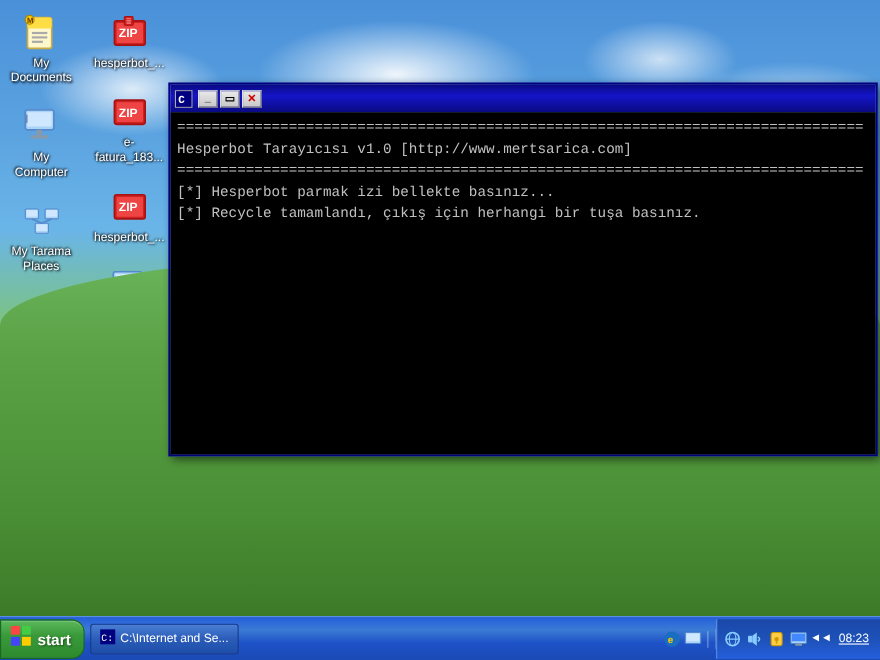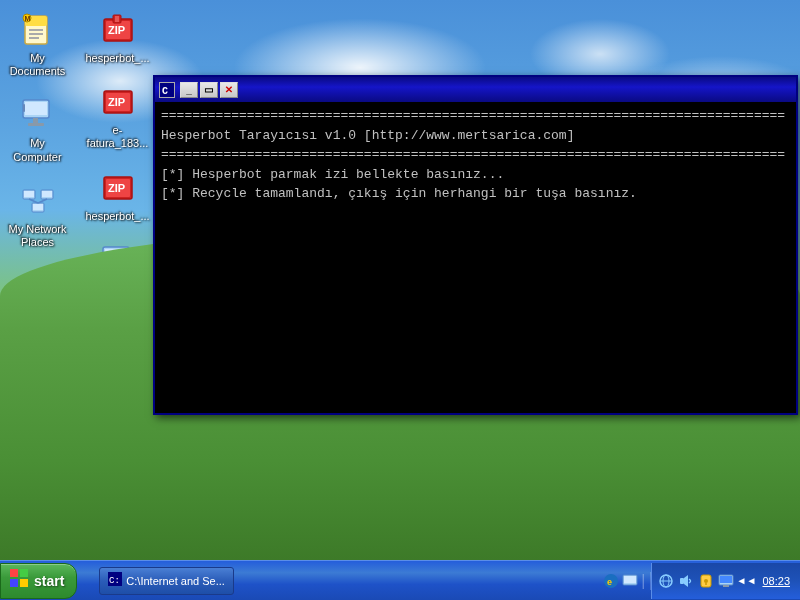--- a/index.html
+++ b/index.html
@@ -174,21 +174,21 @@
       border: 1px solid #1a6a1a;
       border-radius: 0 12px 12px 0;
       padding: 0 12px 0 8px;
       display: flex;
       align-items: center;
       gap: 5px;
       cursor: pointer;
       color: white;
       font-size: 14px;
       font-weight: bold;
-      margin-right: 22px;
+      margin-right: 5px;
       box-shadow: inset 0 1px 0 rgba(255,255,255,0.3);
       text-shadow: 1px 1px 2px rgba(0,0,0,0.5);
     }
 
     .start-logo {
       font-size: 18px;
     }
 
     .taskbar-btn {
       height: 28px;
@@ -300,21 +300,21 @@
           <rect x="4" y="8" width="12" height="9" rx="1" fill="#aad4f5" stroke="#5588cc" stroke-width="1"></rect>
           <rect x="5" y="9" width="10" height="6" fill="#d0e8ff"></rect>
           <rect x="22" y="8" width="12" height="9" rx="1" fill="#aad4f5" stroke="#5588cc" stroke-width="1"></rect>
           <rect x="23" y="9" width="10" height="6" fill="#d0e8ff"></rect>
           <rect x="13" y="21" width="12" height="9" rx="1" fill="#aad4f5" stroke="#5588cc" stroke-width="1"></rect>
           <rect x="14" y="22" width="10" height="6" fill="#d0e8ff"></rect>
           <line x1="10" y1="17" x2="19" y2="21" stroke="#5588cc" stroke-width="1.5"></line>
           <line x1="28" y1="17" x2="19" y2="21" stroke="#5588cc" stroke-width="1.5"></line>
         </svg>
       </div>
-      <span class="icon-label" style="color:white;text-shadow:1px 1px 2px black,-1px -1px 2px black;font-size:11px;text-align:center;">My Network Places</span>
+      <span class="icon-label" style="color:white;text-shadow:1px 1px 2px black,-1px -1px 2px black;font-size:11px;text-align:center;">My Tarama Places</span>
     </div>
 
     <div class="desktop-icon">
       <div class="icon-img">
         <svg width="38" height="38" viewBox="0 0 38 38">
           <circle cx="19" cy="19" r="14" fill="#1a6ec0" stroke="#0a4a90" stroke-width="1.5"></circle>
           <ellipse cx="19" cy="19" rx="6" ry="14" fill="none" stroke="#88bbff" stroke-width="1.5"></ellipse>
           <line x1="5" y1="19" x2="33" y2="19" stroke="#88bbff" stroke-width="1.5"></line>
           <line x1="7" y1="12" x2="31" y2="12" stroke="#88bbff" stroke-width="1"></line>
           <line x1="7" y1="26" x2="31" y2="26" stroke="#88bbff" stroke-width="1"></line>

